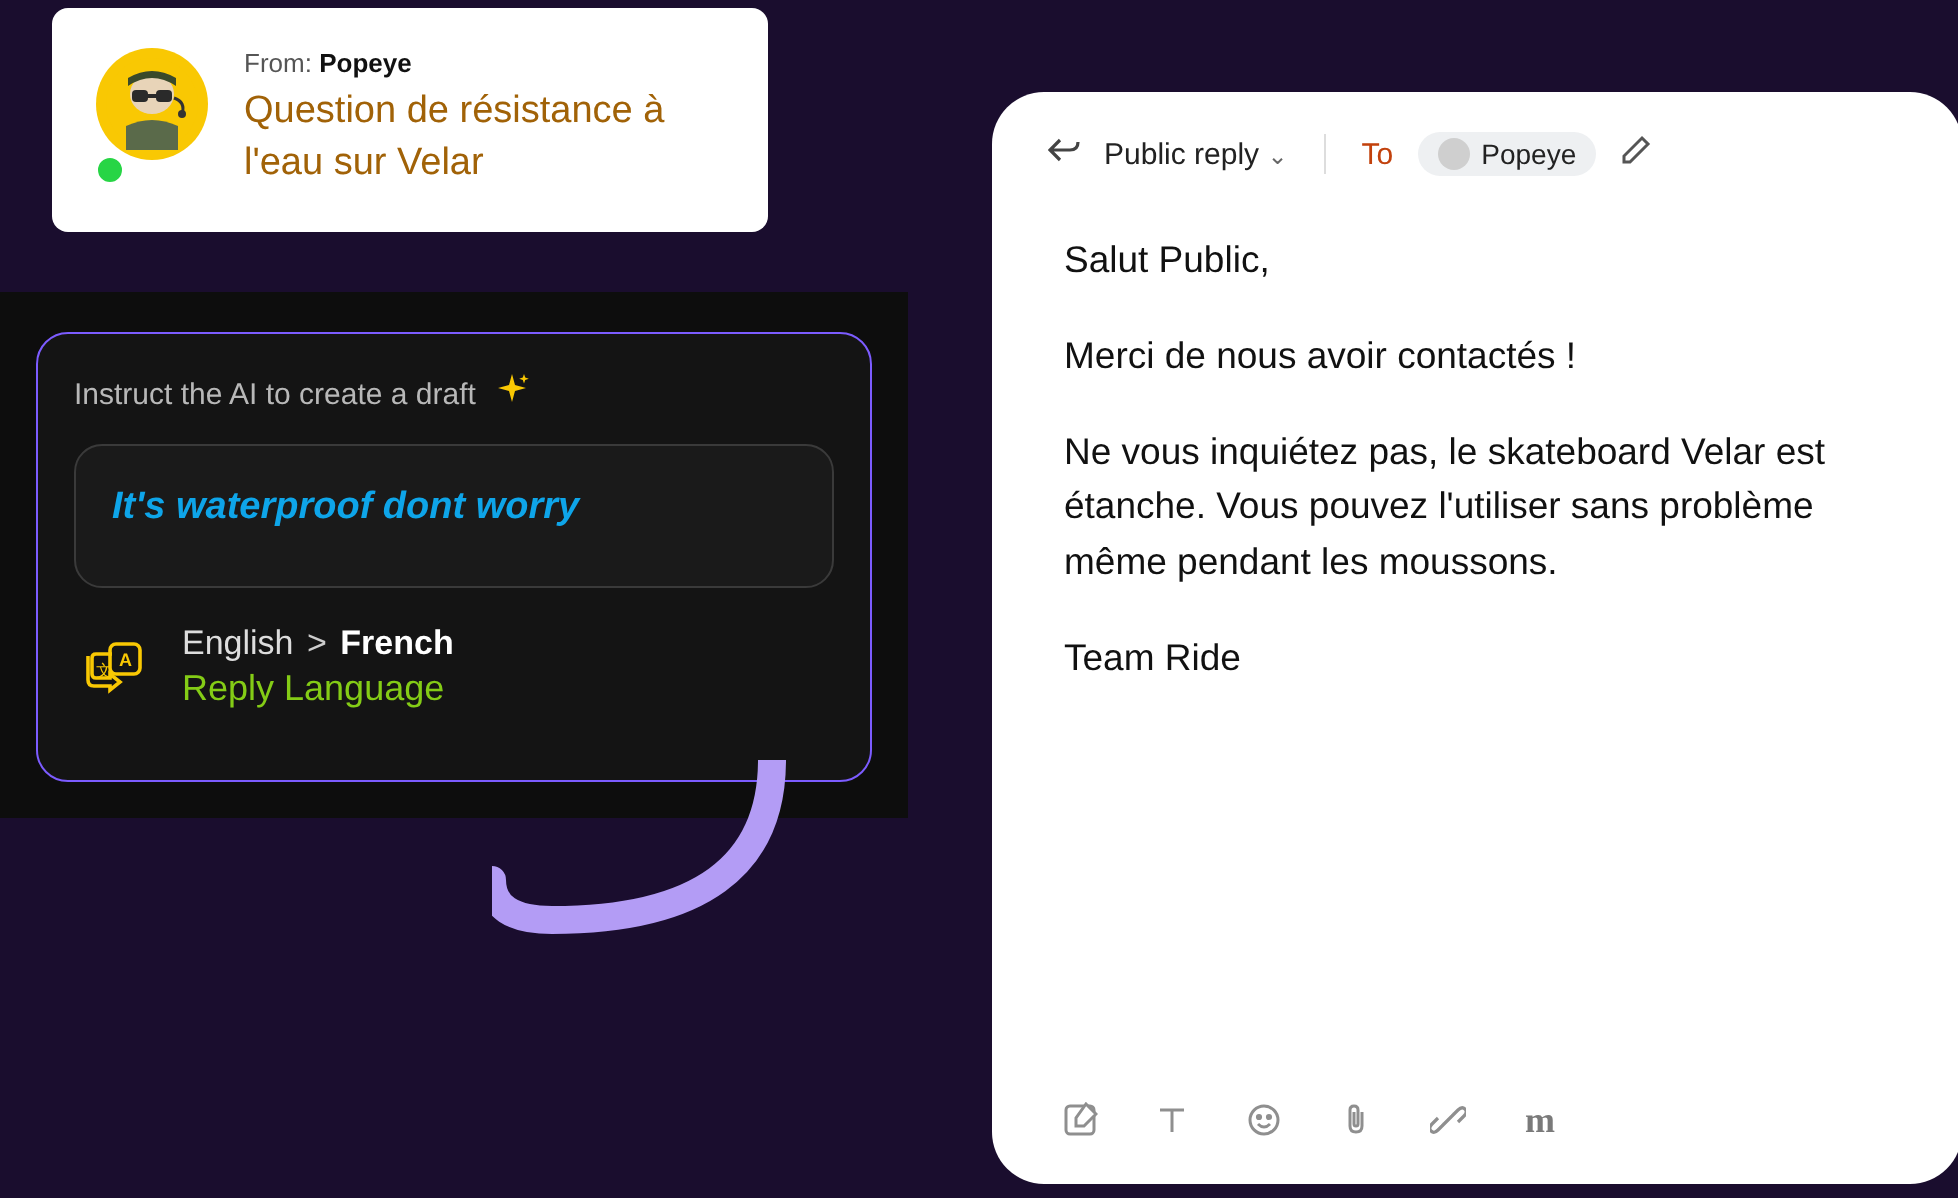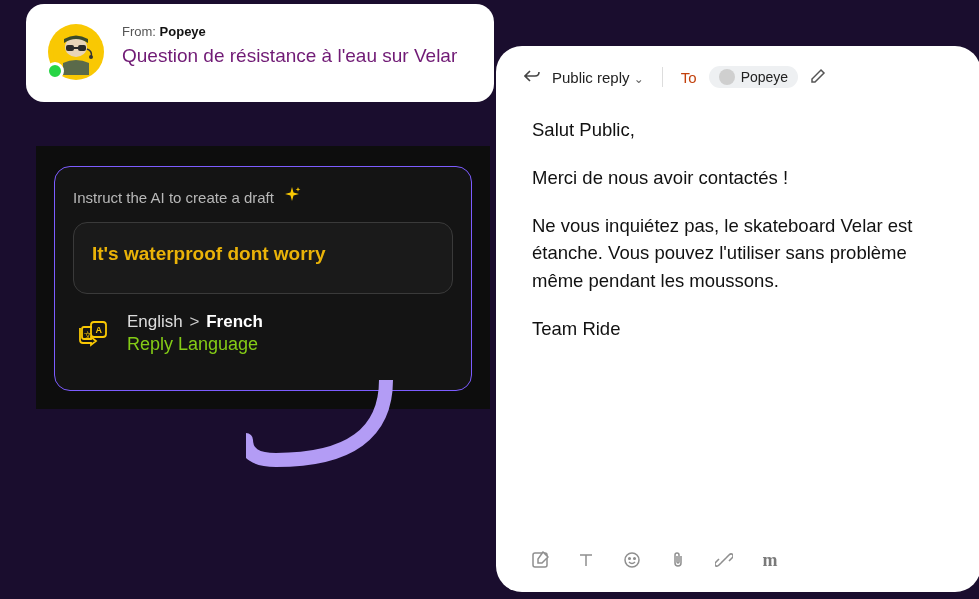--- a/index.html
+++ b/index.html
@@ -10,78 +10,78 @@
     font-family: -apple-system, BlinkMacSystemFont, "Segoe UI", Helvetica, Arial, sans-serif;
     position: relative;
     overflow: hidden;
   }
 
   
   .message-card {
     position: absolute;
     left: 26px;
     top: 4px;
-    width: 468px;
+    width: 358px;
     background: #fff;
-    border-radius: 18px;
+    border-radius: 8px;
     padding: 20px 22px 22px 22px;
     display: flex;
     gap: 18px;
   }
   .avatar-wrap { position: relative; flex-shrink: 0; }
   .avatar {
     width: 56px; height: 56px; border-radius: 50%;
     background: #f9c803;
     display: flex; align-items: center; justify-content: center;
     overflow: hidden;
   }
   .avatar svg { width: 46px; height: 46px; }
   .presence-dot {
     position: absolute; left: -2px; bottom: 0px;
     width: 18px; height: 18px; border-radius: 50%;
     background: #27d545; border: 3px solid #fff;
   }
   .msg-meta { font-size: 13px; color: #555; }
   .msg-meta b { color: #111; font-weight: 700; }
-  .msg-subject { font-size: 19px; color: #701a75; font-weight: 500; margin-top: 4px; line-height: 1.35; }
+  .msg-subject { font-size: 19px; color: #a16207; font-weight: 500; margin-top: 4px; line-height: 1.35; }
 
   
   .ai-panel-outer {
     position: absolute;
     left: 0px;
     top: 146px;
     width: 454px;
     height: 263px;
     background: #0d0d0d;
     padding: 20px 18px 18px 18px;
-    margin-left: 36px;
   }
   .ai-panel {
     border: 1px solid #7c5cff;
     border-radius: 16px;
     padding: 18px 18px 16px 18px;
     height: 100%;
     background: #141414;
     display: flex;
     flex-direction: column;
   }
   .ai-instruct-row {
     display: flex; align-items: center; gap: 8px;
     color: #b8b8b8; font-size: 15px;
   }
   .sparkle { color: #f9c803; font-size: 18px; }
   .prompt-box {
     margin-top: 12px;
     border: 1px solid #3a3a3a;
     border-radius: 14px;
     padding: 20px 18px 28px 18px;
-    color: #eab308;
+    color: #0ea5e9;
     font-size: 19px;
     font-weight: 600;
     background: #1a1a1a;
+    font-style: italic;
   }
   .lang-row {
     margin-top: 18px;
     display: flex; align-items: center; gap: 14px;
   }
   .lang-icon-box {
     width: 40px; height: 40px;
     display: flex; align-items: center; justify-content: center;
     color: #f9c803;
   }

